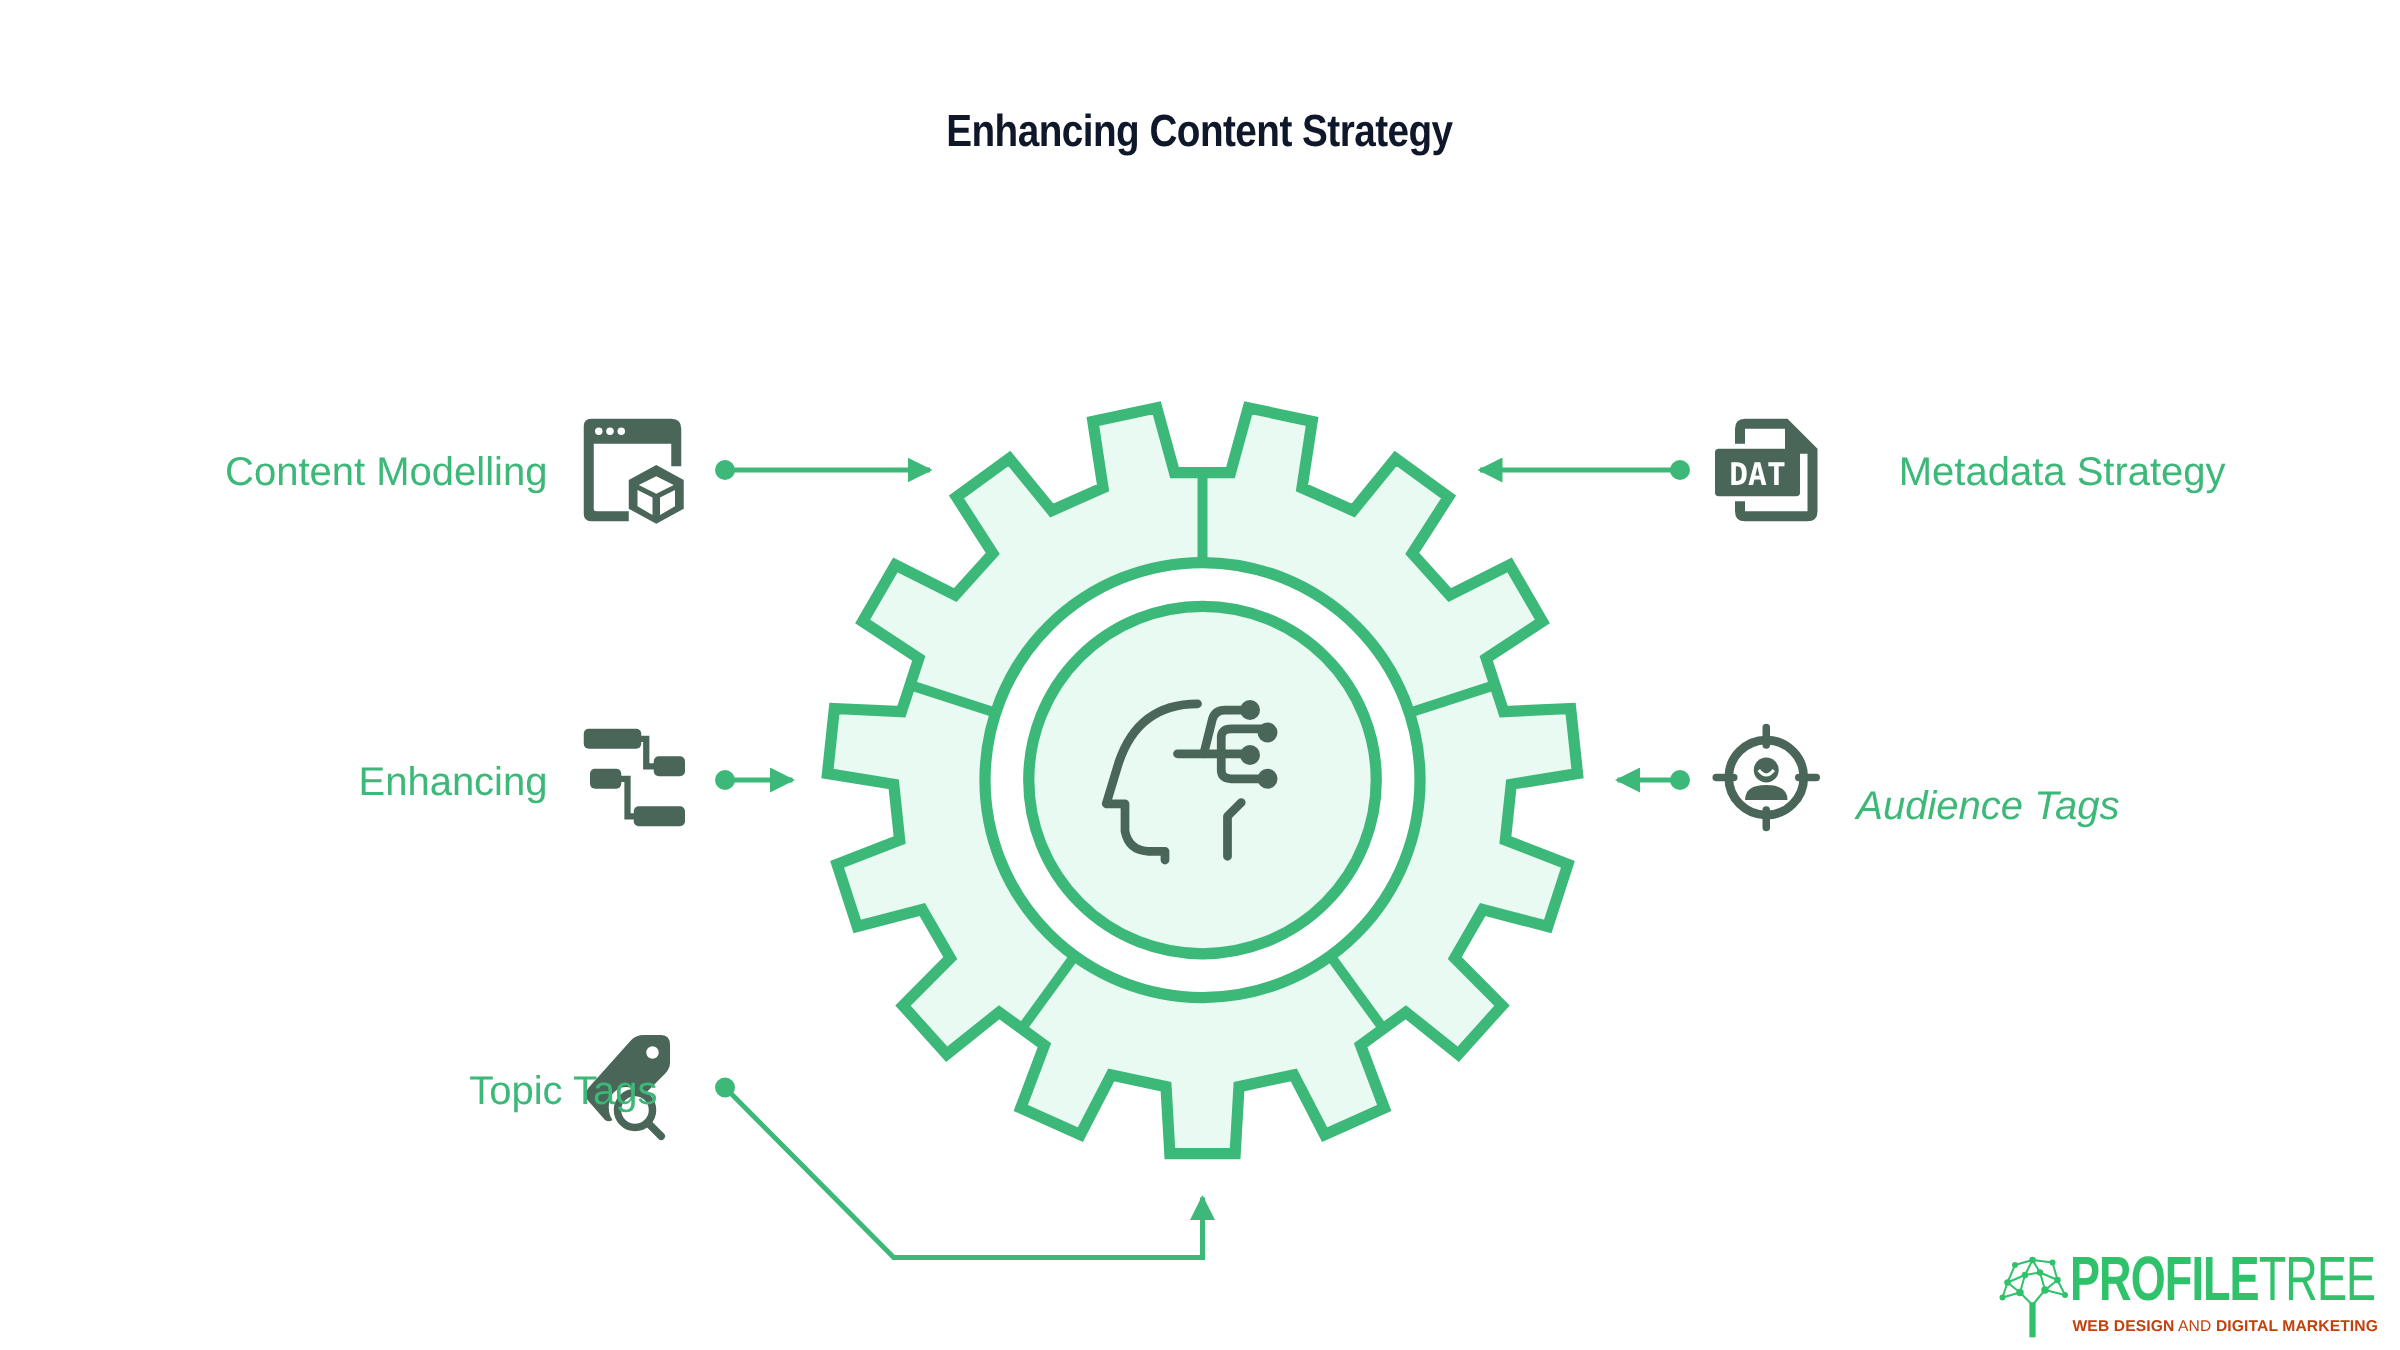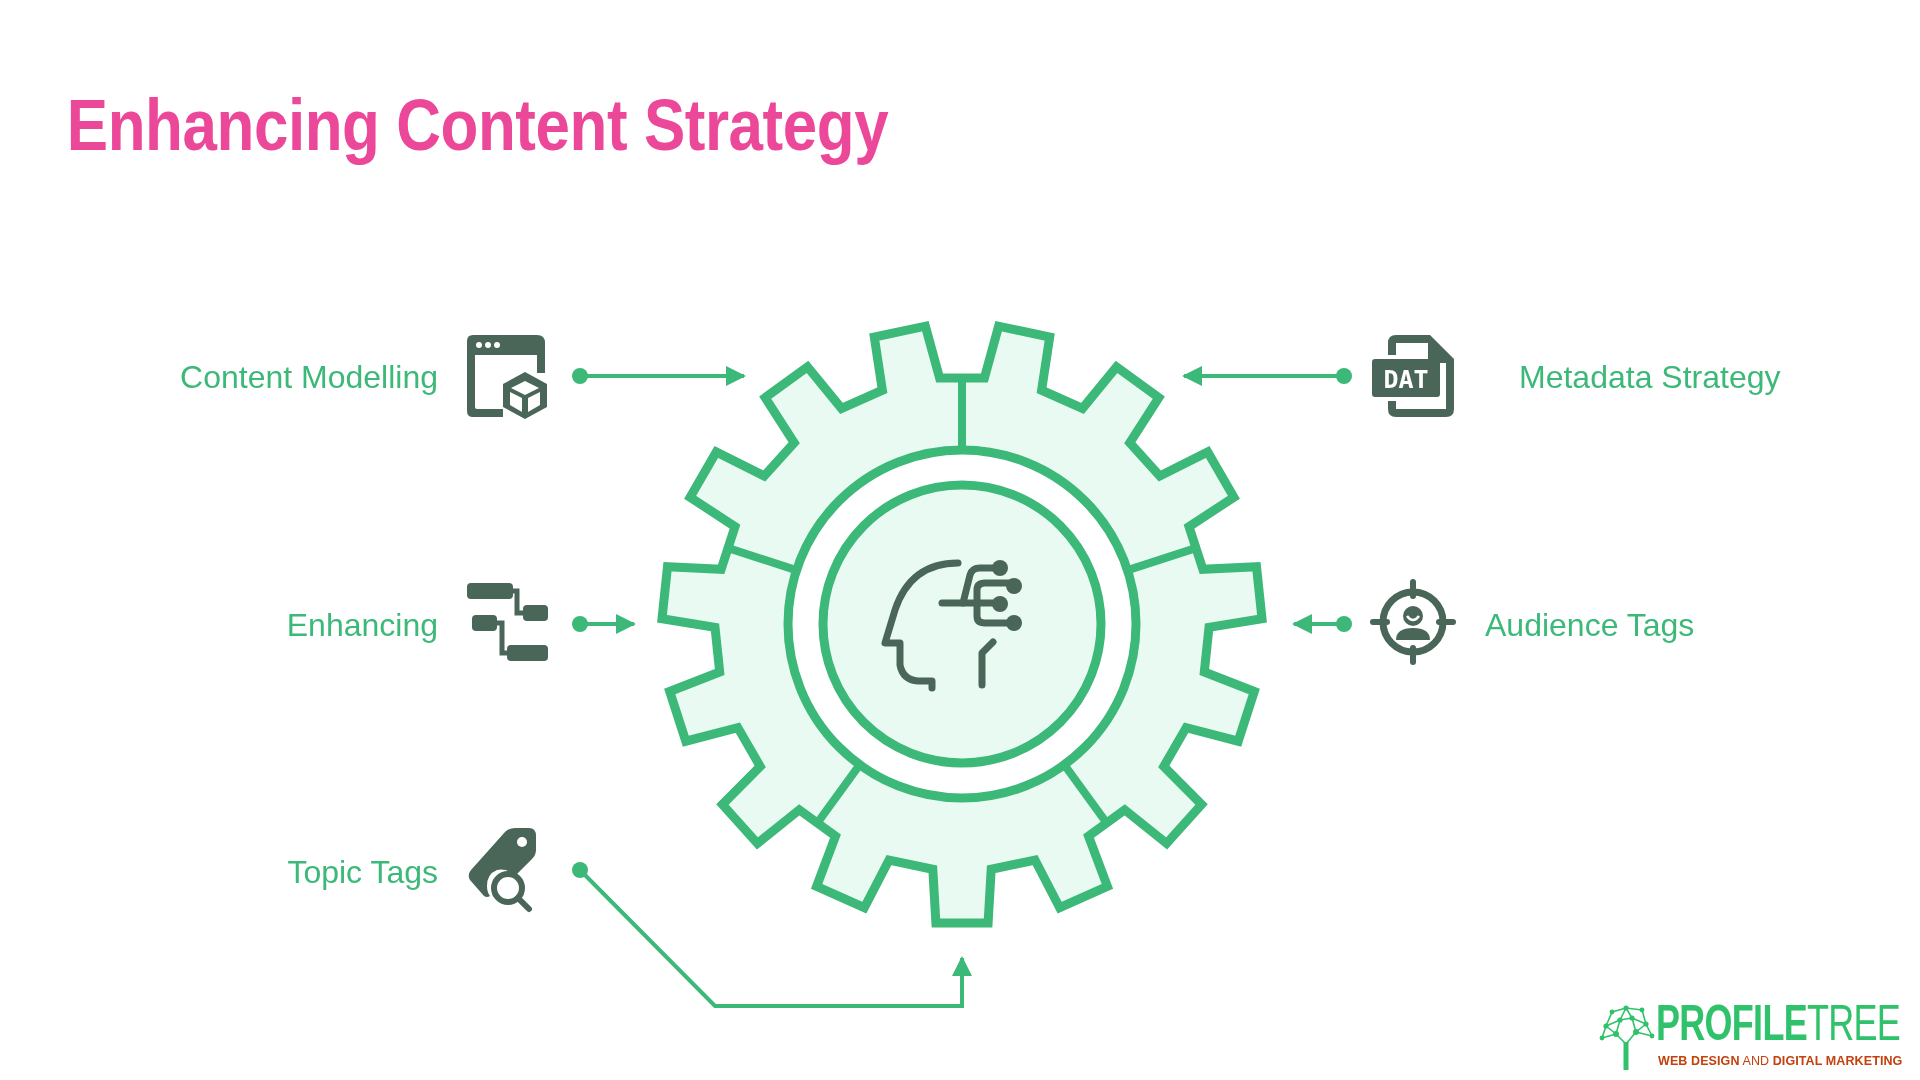--- a/index.html
+++ b/index.html
@@ -1,17 +1,17 @@
 <!DOCTYPE html>
 <html><head>
 <meta charset="utf-8">
 <style>
   html, body { margin:0; padding:0; }
   body { width:1920px; height:1080px; background:#ffffff; position:relative; overflow:hidden; font-family:"Liberation Sans", sans-serif; }
-  .title { position:absolute; left:0; top:84px; width:1920px; text-align:left; font-weight:700; font-size:72px; color:#ec4899; letter-spacing:-0.5px; }
+  .title { position:absolute; left:0; top:84px; width:1920px; text-align:center; font-weight:700; font-size:36px; color:#0f172a; letter-spacing:-0.5px; }
   .title span { display:inline-block; transform:scaleX(0.86); transform-origin:center; }
   .label { position:absolute; font-size:32px; color:#3cb878; white-space:nowrap; line-height:1; }
   .label.left { text-align:right;margin-left:27px; }
   #diagram { position:absolute; left:0; top:0; }
   .logo { position:absolute; left:1598px; top:1000px; width:310px; height:72px; }
   .logo-word { position:absolute; left:58px; top:-2px; font-weight:700; font-size:50px; color:#2fc26b; letter-spacing:-1px; line-height:1; white-space:nowrap; }
   .logo-word .bold { display:inline-block; transform:scaleX(0.72); transform-origin:left; }
   .logo-word .thin { font-weight:400; }
   .logo-tag { position:absolute; left:60px; top:54px; font-size:12.5px; color:#c2410c; font-weight:700; white-space:nowrap; letter-spacing:0.1px; }
   .logo-tag .thin { font-weight:400; }
@@ -118,23 +118,23 @@
     <line x1="-40" y1="0" x2="-26" y2="0" stroke="#4a6658" stroke-width="6" stroke-linecap="round"></line>
     <line x1="26" y1="0" x2="40" y2="0" stroke="#4a6658" stroke-width="6" stroke-linecap="round"></line>
     <circle cx="0" cy="-6" r="10" fill="#4a6658"></circle>
     <path d="M-6,-6 Q0,2 6,-6" fill="none" stroke="#ffffff" stroke-width="2.5"></path>
     <path d="M-17,18 Q-17,6 0,6 Q17,6 17,18 Z" fill="#4a6658"></path>
   </g>
 </svg>
 
 <div class="label left" style="right:1482px; top:361px;">Content Modelling</div>
 <div class="label left" style="right:1482px; top:609px;">Enhancing</div>
-<div class="label left" style="right:1482px; top:856px;">Topic Tags</div>
+<div class="label left" style="right:1394px; top:856px;">Topic Tags</div>
 <div class="label" style="left:1485px; top:361px;margin-left:34px;">Metadata Strategy</div>
-<div class="label" style="left:1485px; top:609px;">Audience Tags</div>
+<div class="label" style="left:1485px; top:628px;font-style:italic;">Audience Tags</div>
 
 <div class="logo">
   <svg width="58" height="66" viewBox="0 0 58 66" style="position:absolute; left:0; top:4px;">
     <g stroke="#2fc26b" stroke-width="1.6" fill="none">
       <path d="M28,66 V38 M28,40 L18,30 M28,40 L38,28 M18,30 L8,22 M18,30 L22,16 M38,28 L48,20 M38,28 L34,14 M22,16 L34,14 M8,22 L22,16 M48,20 L34,14 M8,22 L4,34 M48,20 L54,32 M4,34 L18,30 M54,32 L38,28 M22,16 L28,4 M34,14 L28,4 M8,22 L14,8 M14,8 L28,4 M48,20 L44,6 M44,6 L28,4"></path>
     </g>
     <g fill="#2fc26b">
       <circle cx="28" cy="4" r="2.6"></circle>
         <circle cx="14" cy="8" r="2.4"></circle>
         <circle cx="44" cy="6" r="2.4"></circle>

